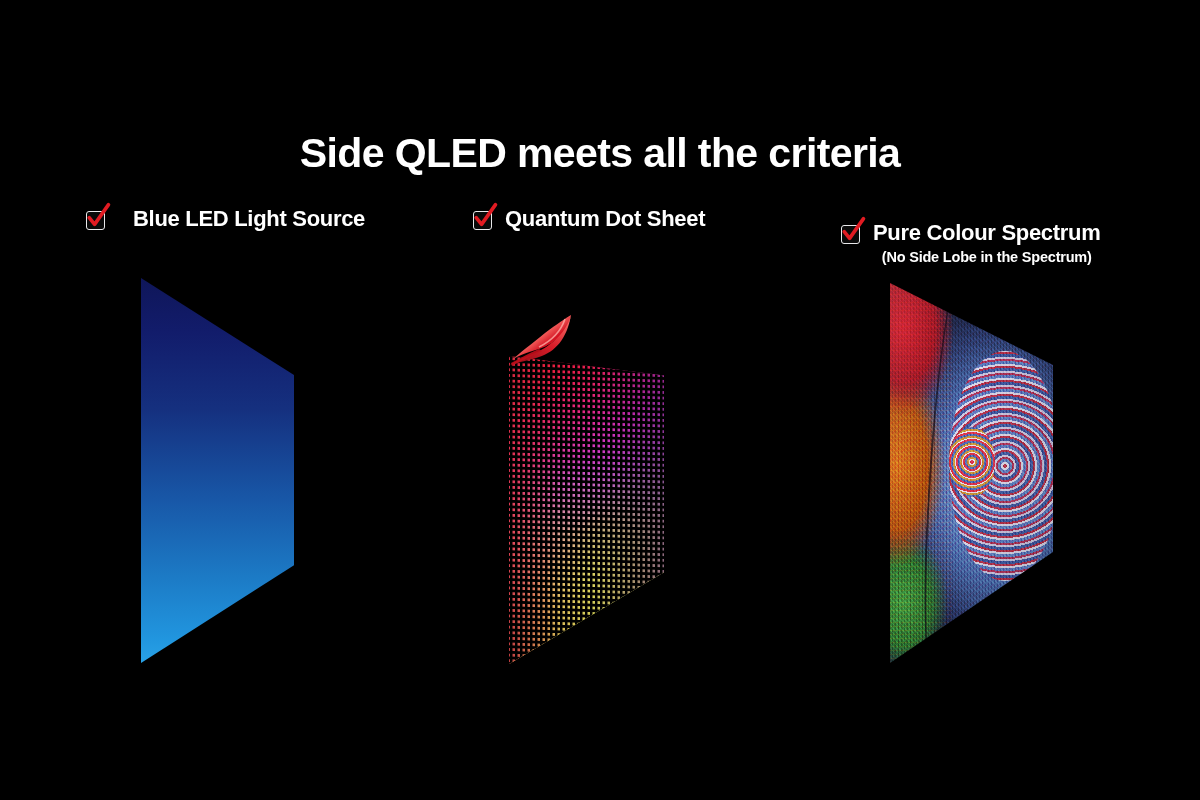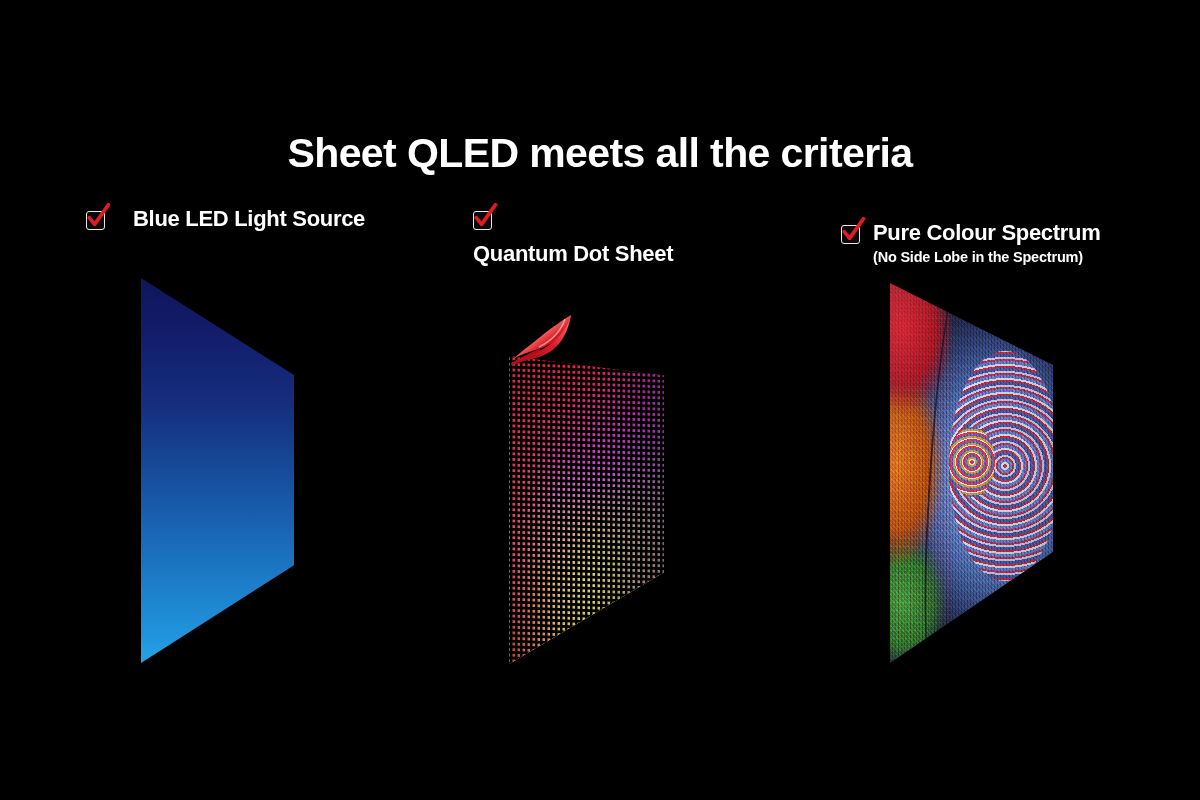--- a/index.html
+++ b/index.html
@@ -38,21 +38,21 @@
   }
 
   
   .col-head {
     position: absolute;
     display: flex;
     align-items: flex-start;
     gap: 9px;
   }
   .col-head.c1 { left: 86px;  top: 206px; gap: 24px; }
-  .col-head.c2 { left: 473px; top: 206px; flex-direction: column; }
+  .col-head.c2 { left: 473px; top: 206px; }
   .col-head.c3 { left: 841px; top: 220px; }
 
   .check-icon {
     position: relative;
     width: 23px;
     height: 23px;
     flex: 0 0 auto;
     margin-top: 3px;
   }
   .check-icon .box {
@@ -81,20 +81,21 @@
     line-height: 1.18;
     white-space: nowrap;
   }
   .col-sub {
     color: #ffffff;
     font-size: 14.5px;
     font-weight: 700;
     letter-spacing: -0.2px;
     margin-top: 3px;
     white-space: nowrap;
+    text-align: center;
   }
 
   
   .panel {
     position: absolute;
     overflow: hidden;
   }
 
   
   #panel-blue {
@@ -271,21 +272,21 @@
     border-left: 2px solid rgba(10,6,20,0.65);
     border-radius: 60% 0 0 40%;
     transform: rotate(3deg);
   }
 </style>
 </head>
 <body>
 
 <div class="stage">
 
-  <div class="headline">Sheet QLED meets all the criteria</div>
+  <div class="headline">Side QLED meets all the criteria</div>
 
   <div class="col-head c1">
     <span class="check-icon">
       <span class="box"></span>
       <svg viewBox="0 0 26 28" aria-hidden="true">
         <path d="M4.2 14.6 L9.6 21.4 L23.5 1.6" fill="none" stroke="#e11b22" stroke-width="3.6" stroke-linecap="round" stroke-linejoin="round"></path>
       </svg>
     </span>
     <span class="label-wrap">
       <span class="col-title">Blue LED Light Source</span>

